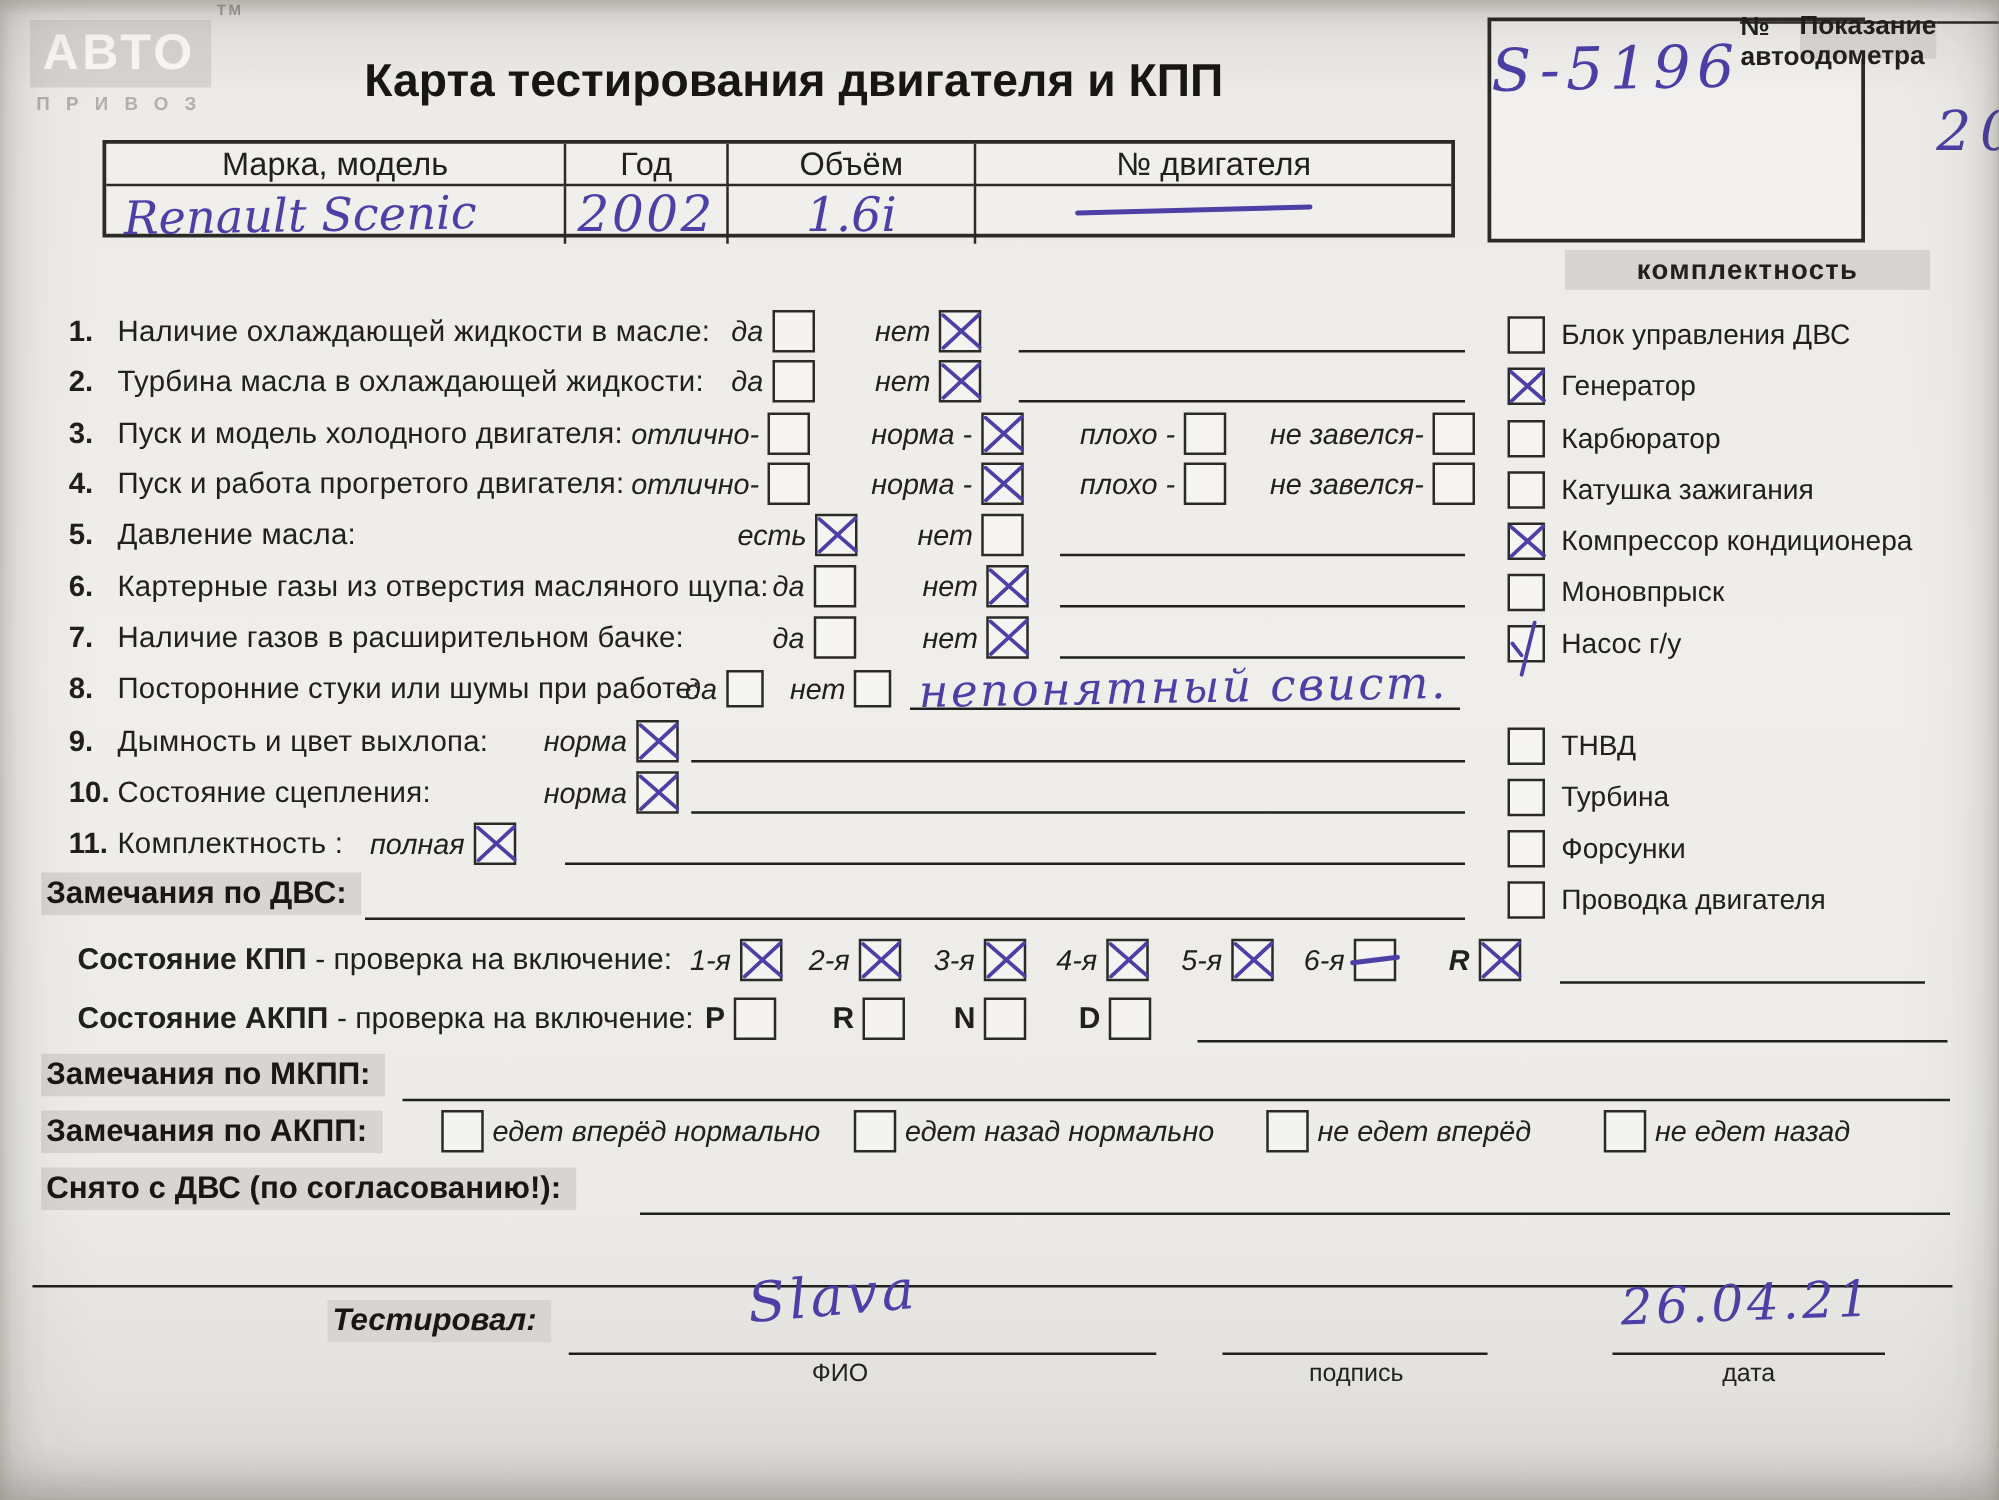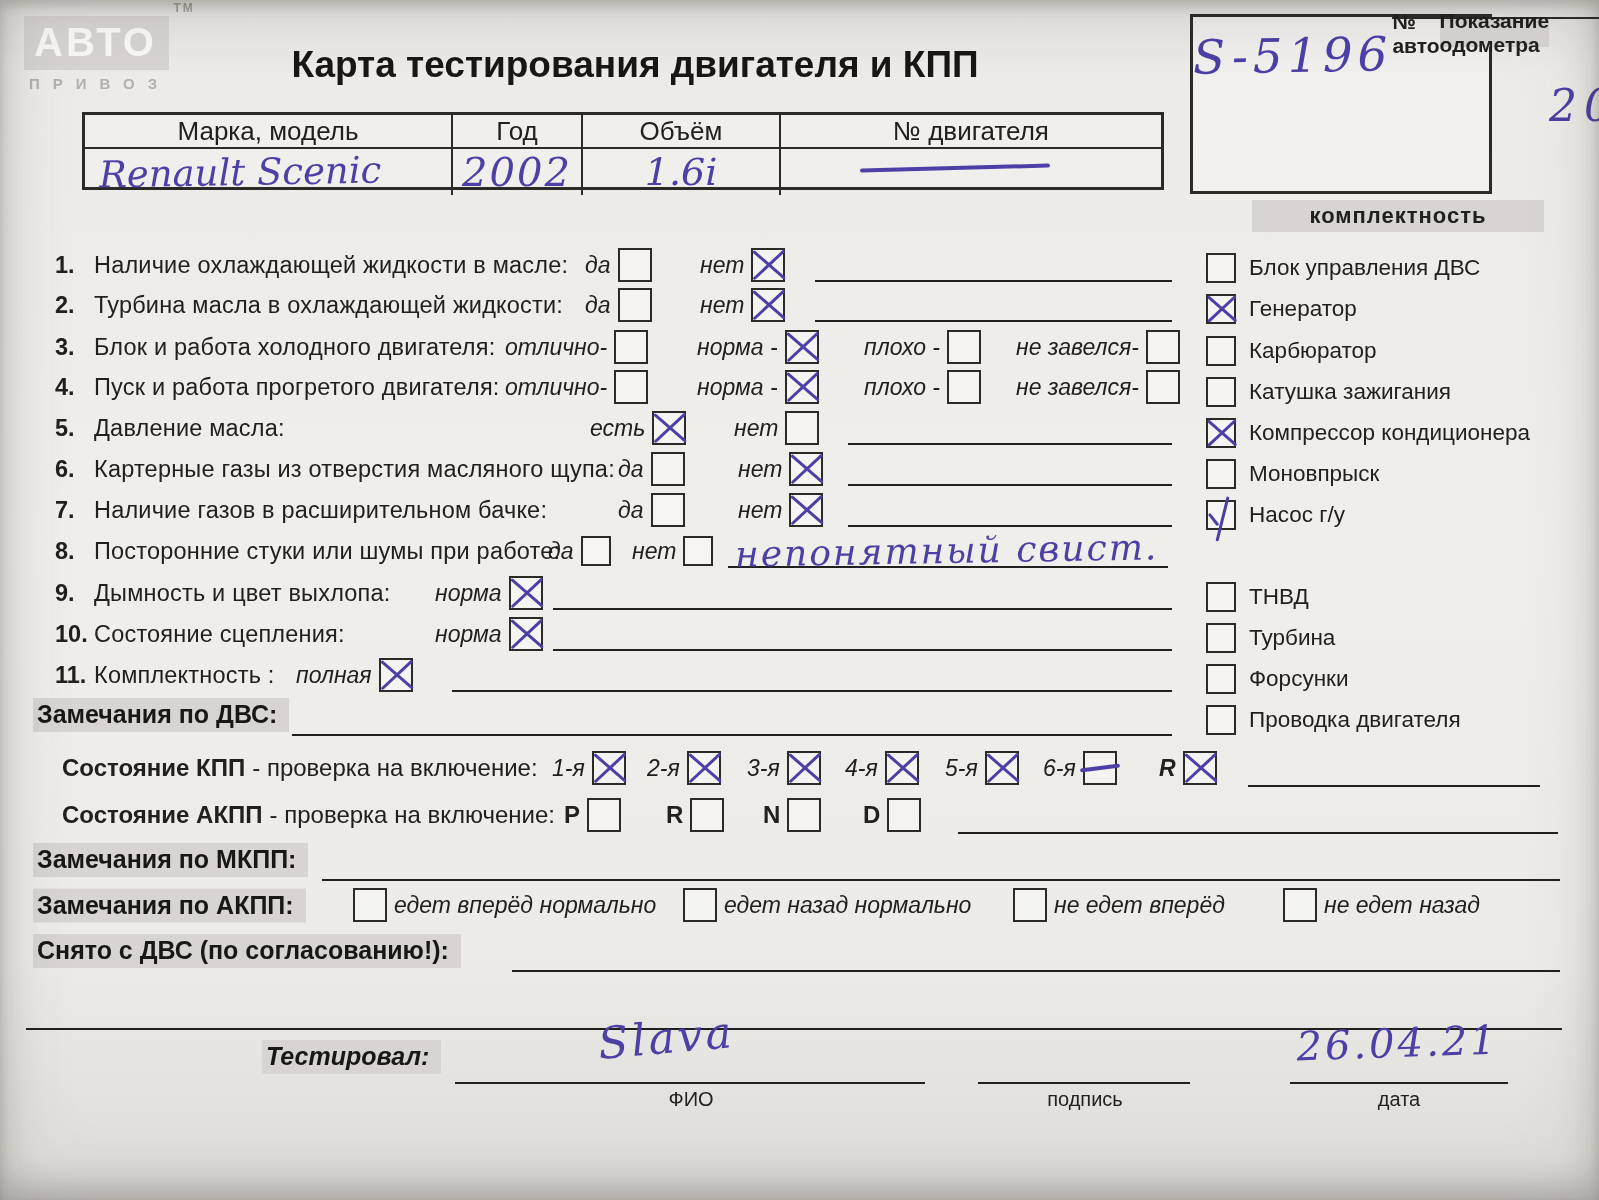--- a/index.html
+++ b/index.html
@@ -127,21 +127,21 @@
       </span>
     <span class="opt" style="left:700px">
         <span class="optlbl">нет</span>
         <span class="cb x"></span>
       </span>
     <span class="rline" style="left:815px;width:357px"></span>
   </div>
 
   <div class="crow" style="top:327px">
     <span class="cnum">3.</span>
-    <span class="clabel">Блок и работа холодного двигателя:</span>
+    <span class="clabel">Пуск и модель холодного двигателя:</span>
     <span class="opt" style="left:505px">
         <span class="optlbl">отлично-</span>
         <span class="cb"></span>
       </span>
     <span class="opt" style="left:697px">
         <span class="optlbl">норма -</span>
         <span class="cb x"></span>
       </span>
     <span class="opt" style="left:864px">
         <span class="optlbl">плохо -</span>
@@ -346,21 +346,21 @@
   </div>
 
   <div class="abs" style="left:33px;top:936px;"><span class="glabel">Снято с ДВС (по согласованию!):</span></div>
   <span class="uline" style="left:512px;top:970px;width:1048px"></span>
 
   <span class="uline" style="left:26px;top:1028px;width:1536px;border-top-width:2.6px;"></span>
 
   <div class="abs" style="left:262px;top:1042px;"><span class="glabel" style="font-style:italic;">Тестировал:</span></div>
   <span class="hw" style="position:absolute;left:598px;top:1012px;font-size:44px;letter-spacing:3px;transform:rotate(-5deg);">Slava</span>
   <span class="uline" style="left:455px;top:1082px;width:470px"></span>
-  <span class="caption" style="left:456px;top:1088px;width:470px;">ФИО</span>
+  <span class="caption" style="left:437px;top:1088px;width:470px;">ФИО</span>
   <span class="uline" style="left:978px;top:1082px;width:212px"></span>
   <span class="caption" style="left:950px;top:1088px;width:270px;">подпись</span>
   <span class="hw" style="position:absolute;left:1285px;top:1020px;width:225px;text-align:center;font-size:40px;letter-spacing:3px;transform:rotate(-2deg);">26.04.21</span>
   <span class="uline" style="left:1290px;top:1082px;width:218px"></span>
   <span class="caption" style="left:1290px;top:1088px;width:218px;">дата</span>
 
   <div class="eq-head">комплектность</div>
 
   <div class="kitem" style="top:250px">
       <span class="cb sm"></span>

